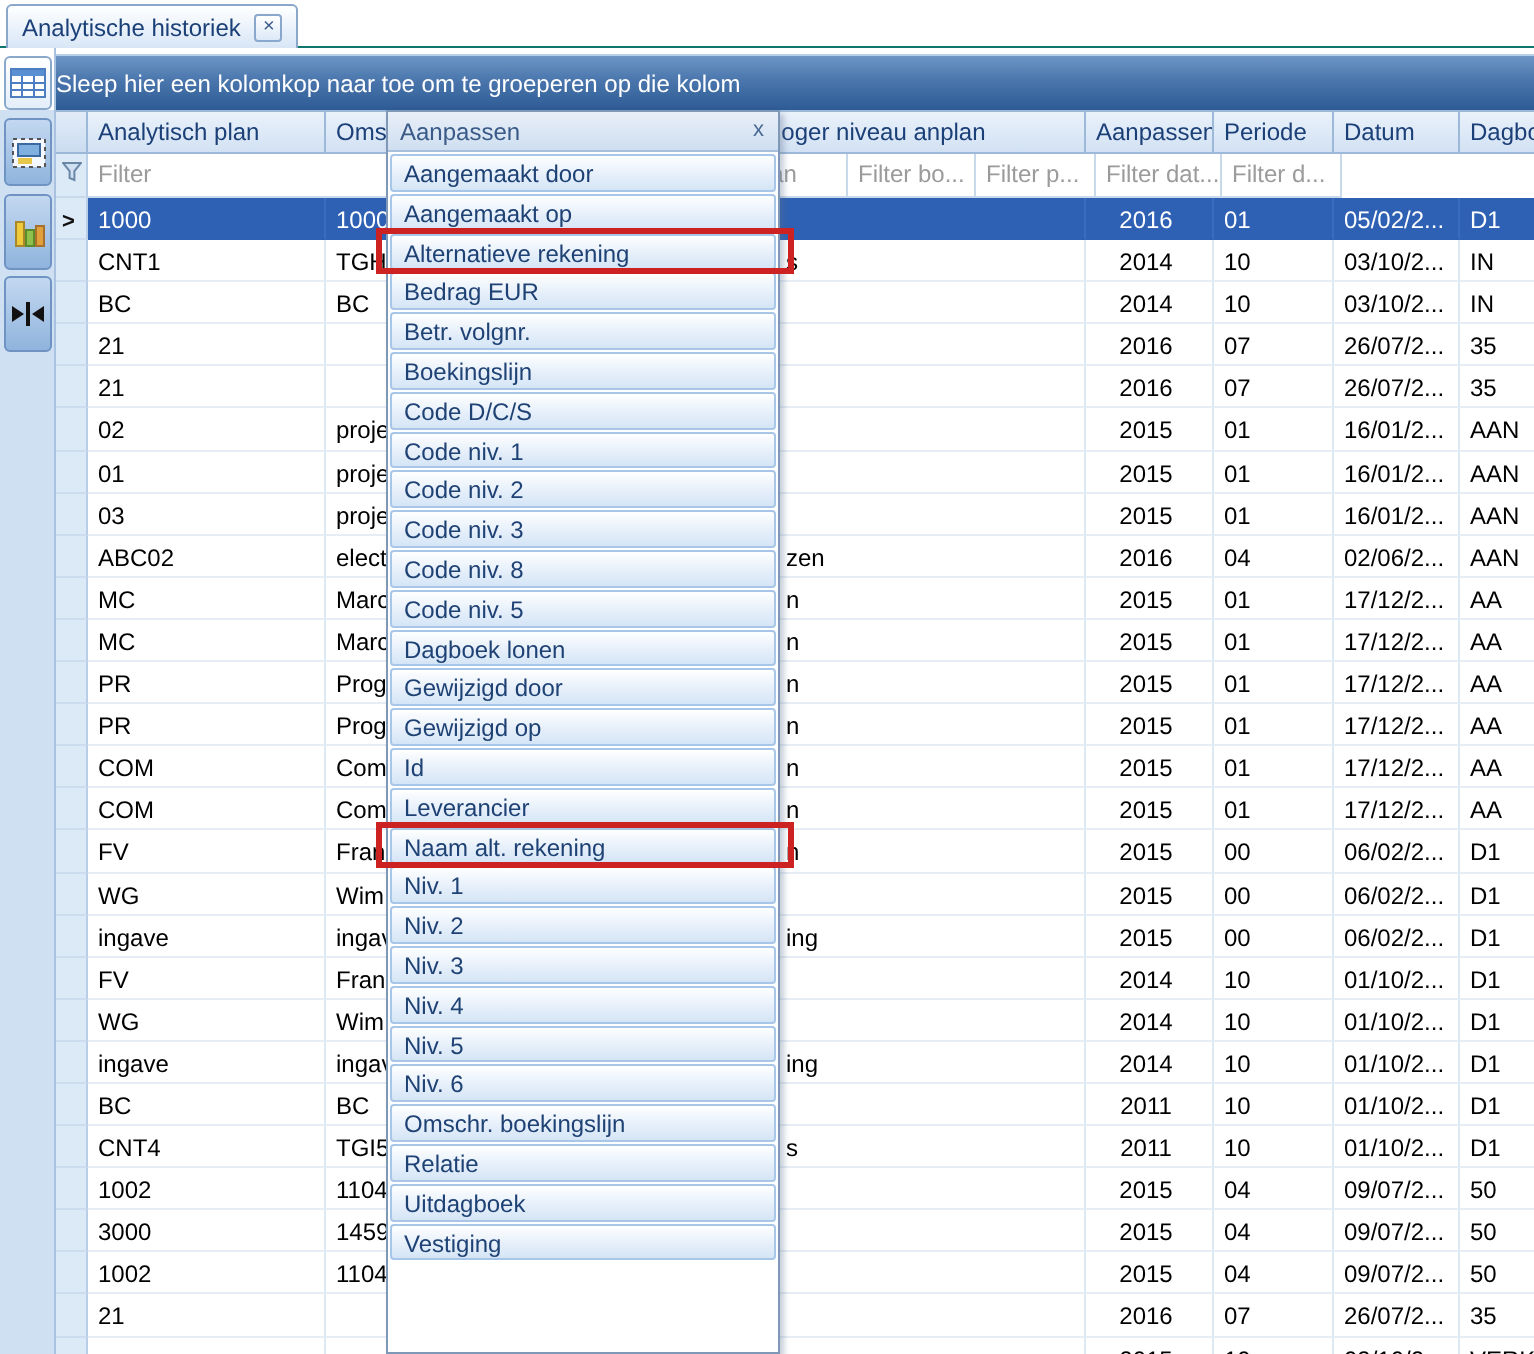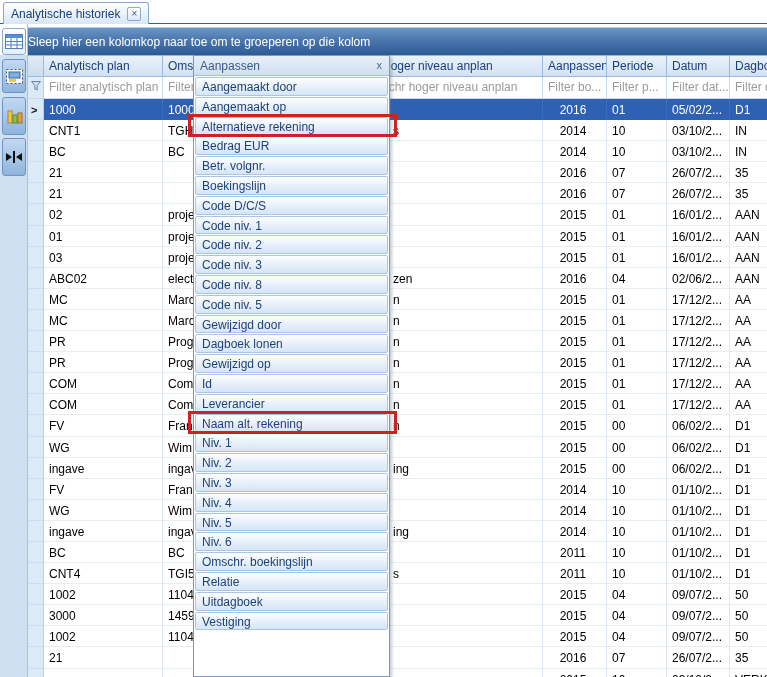--- a/index.html
+++ b/index.html
@@ -160,21 +160,20 @@
     </div>
 
     <div class="flt-row">
       <span class="cell c-ind">
         <span>
           <svg width="10" height="10" viewBox="0 0 10 10">
             <path d="M0.5 0.5 H9.5 L6.2 4.5 V9 L3.8 8 V4.5 Z" fill="#cfe0f0" stroke="#6b87a8"></path>
           </svg>
         </span>
       </span>
-      <span class="cell c-plan">Filter analytisch plan</span>
       <span class="cell c-oms">Filter</span>
       <span class="cell c-hoger" style="padding-left:5px;">Filter omschr hoger niveau anplan</span>
       <span class="cell c-bj">Filter bo...</span>
       <span class="cell c-per">Filter p...</span>
       <span class="cell c-dat">Filter dat...</span>
       <span class="cell c-dag">Filter d...</span>
     </div>
 
     <div class="rows">
 
@@ -538,25 +537,25 @@
         <div class="popup-item">
           <span>Code niv. 8</span>
         </div>
 
         <div class="popup-item">
           <span>Code niv. 5</span>
         </div>
 
 
         <div class="popup-item">
+          <span>Dagboek lonen</span>
+        </div>
+
+        <div class="popup-item">
           <span>Gewijzigd door</span>
-        </div>
-
-        <div class="popup-item">
-          <span>Dagboek lonen</span>
         </div>
 
         <div class="popup-item">
           <span>Gewijzigd op</span>
         </div>
 
         <div class="popup-item">
           <span>Id</span>
         </div>
 

